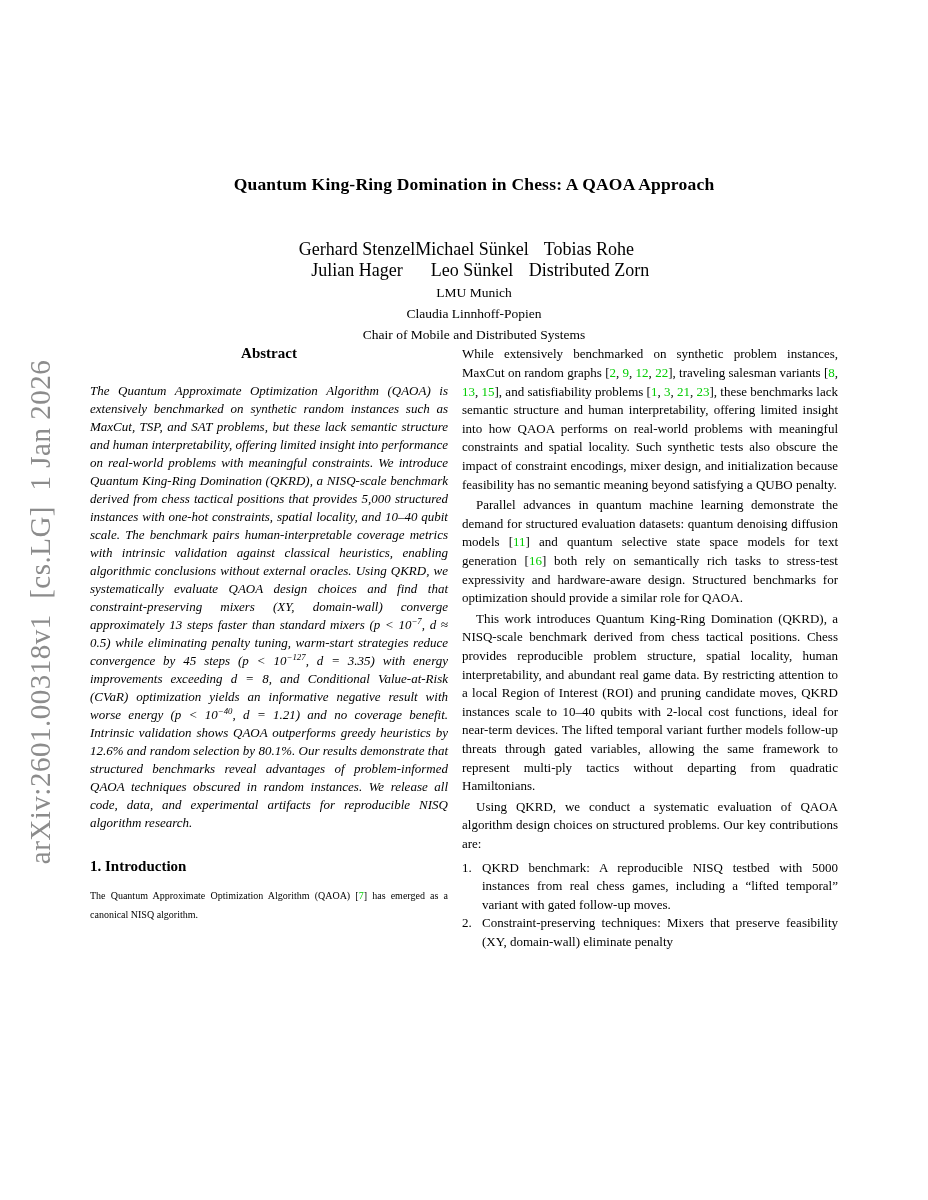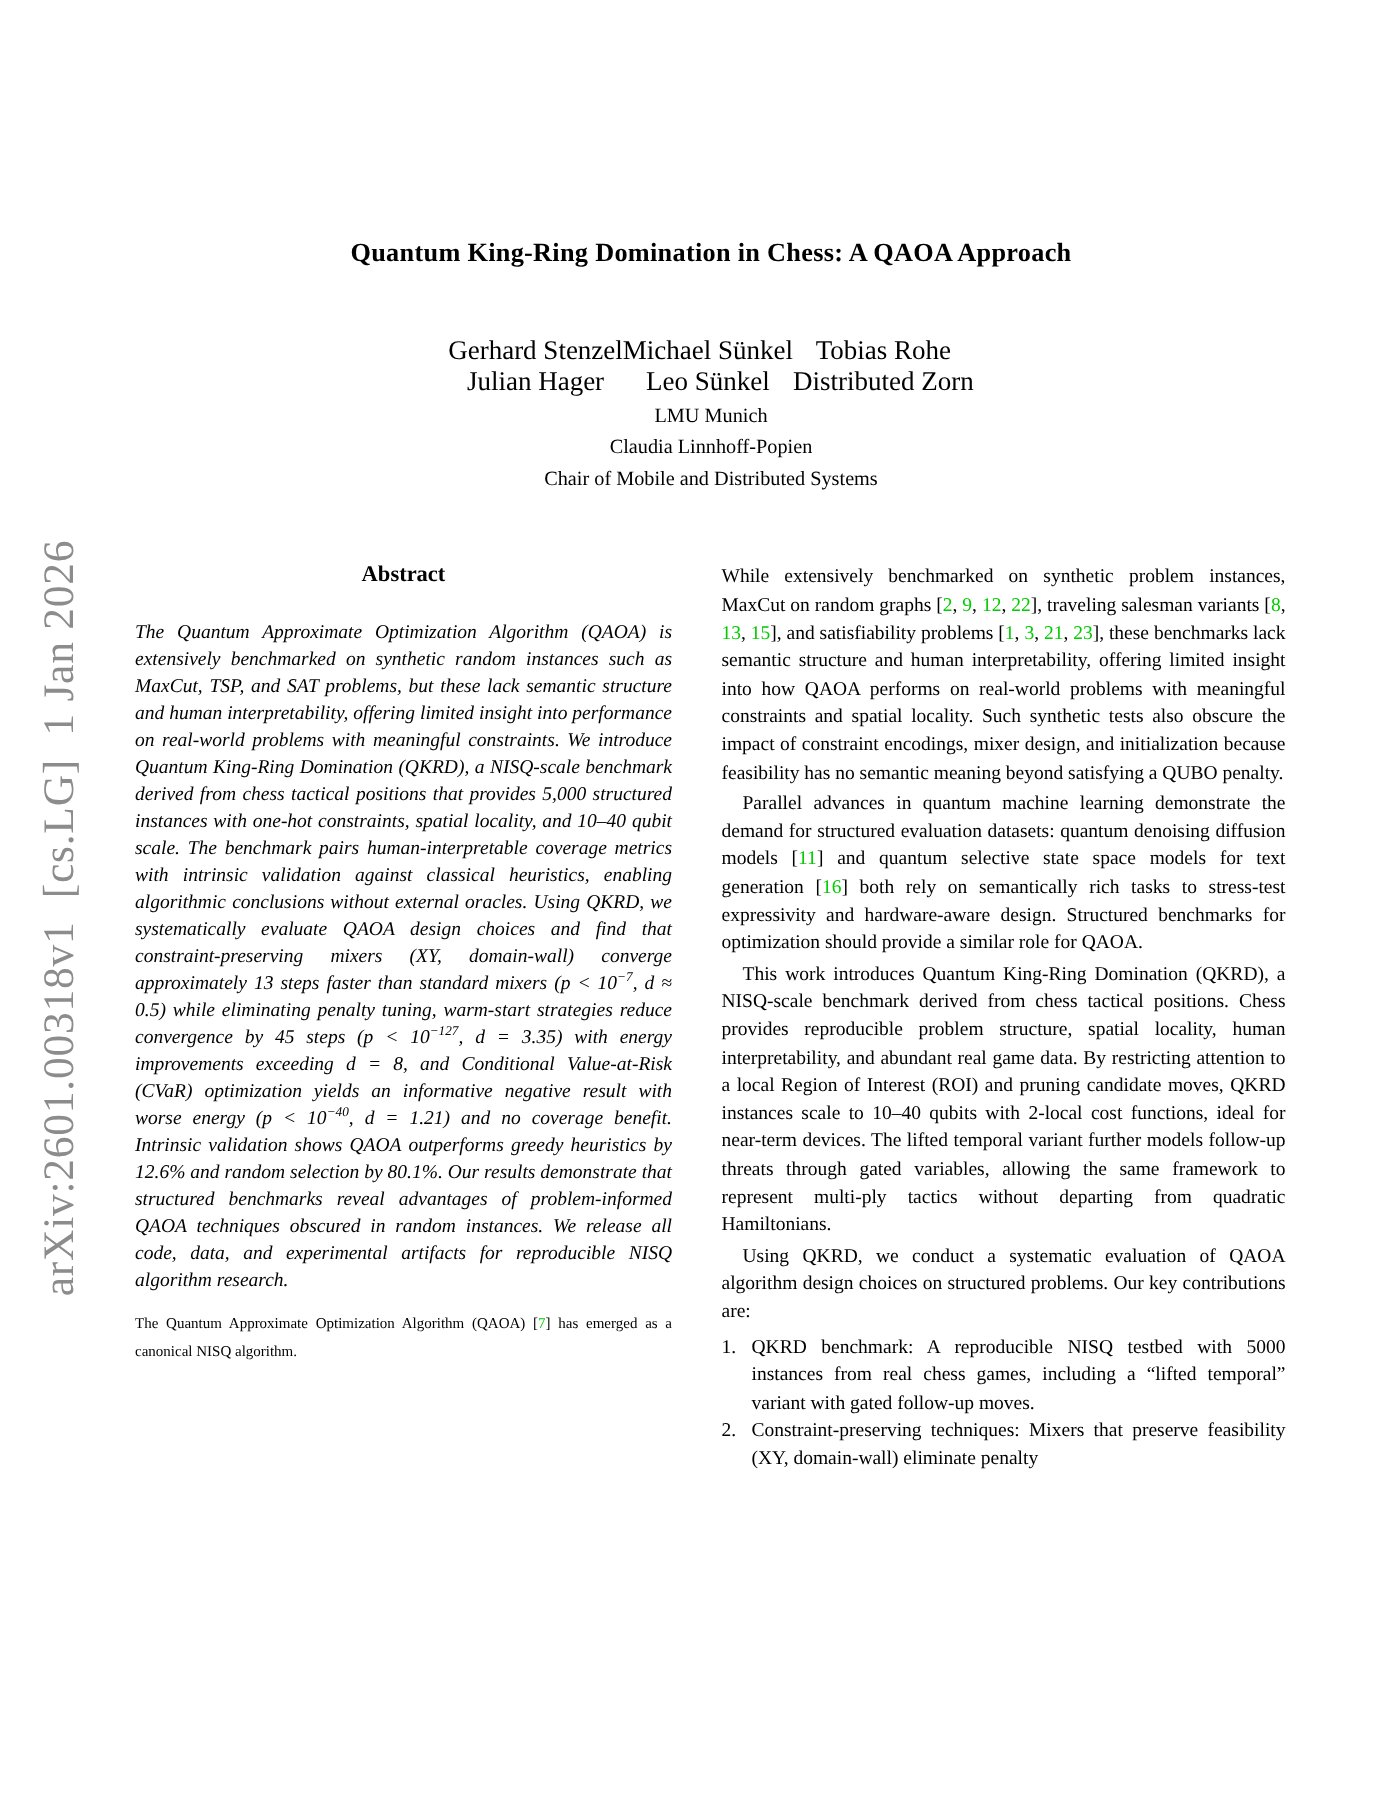--- a/index.html
+++ b/index.html
@@ -17,21 +17,21 @@
     left:40px; top:612px;
     transform:translate(-50%,-50%) rotate(-90deg);
     font-family:"Liberation Serif", serif;
     font-size:29px;
     color:#8c8c8c;
     white-space:pre;
     letter-spacing:0.5px;
   }
   .content {
     position:absolute;
-    left:90px; top:0;
+    left:90px; top:16px;
     width:768px;
   }
   .title {
     margin-top:158px;
     text-align:center;
     font-size:17.5px;
     font-weight:bold;
     letter-spacing:0.2px;
   }
   .authors { margin-top:44px; text-align:center; }
@@ -42,21 +42,21 @@
     line-height:21.3px;
   }
   .center-lines { font-size:13.5px; line-height:21.3px; text-align:center; }
   .email {
     margin-top:4px;
     text-align:center;
     font-family:"Liberation Mono", monospace;
     font-size:10.5px;
     color:#3d3d3d;
   }
-  .cols { display:flex; gap:33px; margin-top:46px; }
+  .cols { display:flex; gap:14px; }
   .lcol { width:358px; }
   .rcol { width:376px; }
   .abstract-heading { text-align:center; font-size:15px; font-weight:bold; }
   .abstract-body {
     margin-top:20px;
     font-style:italic;
     font-size:13px;
     line-height:18px;
     text-align:justify;
     hyphens:auto;
@@ -110,20 +110,21 @@
         <div>Claudia Linnhoff-Popien</div>
         <div>Chair of Mobile and Distributed Systems</div>
       </div>
     </div>
 
     <div class="cols">
 
       <div class="lcol">
         <div class="abstract-heading">Abstract</div>
         <div class="abstract-body">The Quantum Approximate Optimization Algorithm (QAOA) is extensively benchmarked on synthetic random instances such as MaxCut, TSP, and SAT problems, but these lack semantic structure and human interpretability, offering limited insight into performance on real-world problems with meaningful constraints.  We introduce Quantum King-Ring Domination (QKRD), a NISQ-scale benchmark derived from chess tactical positions that provides 5,000 structured instances with one-hot constraints, spatial locality, and 10–40 qubit scale.  The benchmark pairs human-interpretable coverage metrics with intrinsic validation against classical heuristics, enabling algorithmic conclusions without external oracles.  Using QKRD, we systematically evaluate QAOA design choices and find that constraint-preserving mixers (XY, domain-wall) converge approximately 13 steps faster than standard mixers (p &lt; 10<sup>−7</sup>, d ≈ 0.5) while eliminating penalty tuning, warm-start strategies reduce convergence by 45 steps (p &lt; 10<sup>−127</sup>, d = 3.35) with energy improvements exceeding d = 8, and Conditional Value-at-Risk (CVaR) optimization yields an informative negative result with worse energy (p &lt; 10<sup>−40</sup>, d = 1.21) and no coverage benefit.  Intrinsic validation shows QAOA outperforms greedy heuristics by 12.6% and random selection by 80.1%.  Our results demonstrate that structured benchmarks reveal advantages of problem-informed QAOA techniques obscured in random instances. We release all code, data, and experimental artifacts for reproducible NISQ algorithm research.</div>
+        <div class="intro-heading">1. Introduction</div>
         <div class="intro-body">The Quantum Approximate Optimization Algorithm (QAOA) [<span class="cite">7</span>] has emerged as a canonical NISQ algorithm.</div>
       </div>
 
       <div class="rcol">
         <p>While extensively benchmarked on synthetic problem instances, MaxCut on random graphs [<span class="cite">2</span>, <span class="cite">9</span>, <span class="cite">12</span>, <span class="cite">22</span>], traveling salesman variants [<span class="cite">8</span>, <span class="cite">13</span>, <span class="cite">15</span>], and satisfiability problems [<span class="cite">1</span>, <span class="cite">3</span>, <span class="cite">21</span>, <span class="cite">23</span>], these benchmarks lack semantic structure and human interpretability, offering limited insight into how QAOA performs on real-world problems with meaningful constraints and spatial locality.  Such synthetic tests also obscure the impact of constraint encodings, mixer design, and initialization because feasibility has no semantic meaning beyond satisfying a QUBO penalty.</p>
         <p class="indent">Parallel advances in quantum machine learning demonstrate the demand for structured evaluation datasets: quantum denoising diffusion models [<span class="cite">11</span>] and quantum selective state space models for text generation [<span class="cite">16</span>] both rely on semantically rich tasks to stress-test expressivity and hardware-aware design.  Structured benchmarks for optimization should provide a similar role for QAOA.</p>
         <p class="indent">This work introduces Quantum King-Ring Domination (QKRD), a NISQ-scale benchmark derived from chess tactical positions. Chess provides reproducible problem structure, spatial locality, human interpretability, and abundant real game data.  By restricting attention to a local Region of Interest (ROI) and pruning candidate moves, QKRD instances scale to 10–40 qubits with 2-local cost functions, ideal for near-term devices. The lifted temporal variant further models follow-up threats through gated variables, allowing the same framework to represent multi-ply tactics without departing from quadratic Hamiltonians.</p>
         <p class="indent">Using QKRD, we conduct a systematic evaluation of QAOA algorithm design choices on structured problems. Our key contributions are:</p>
         <div class="list">
           <div class="list-item">

